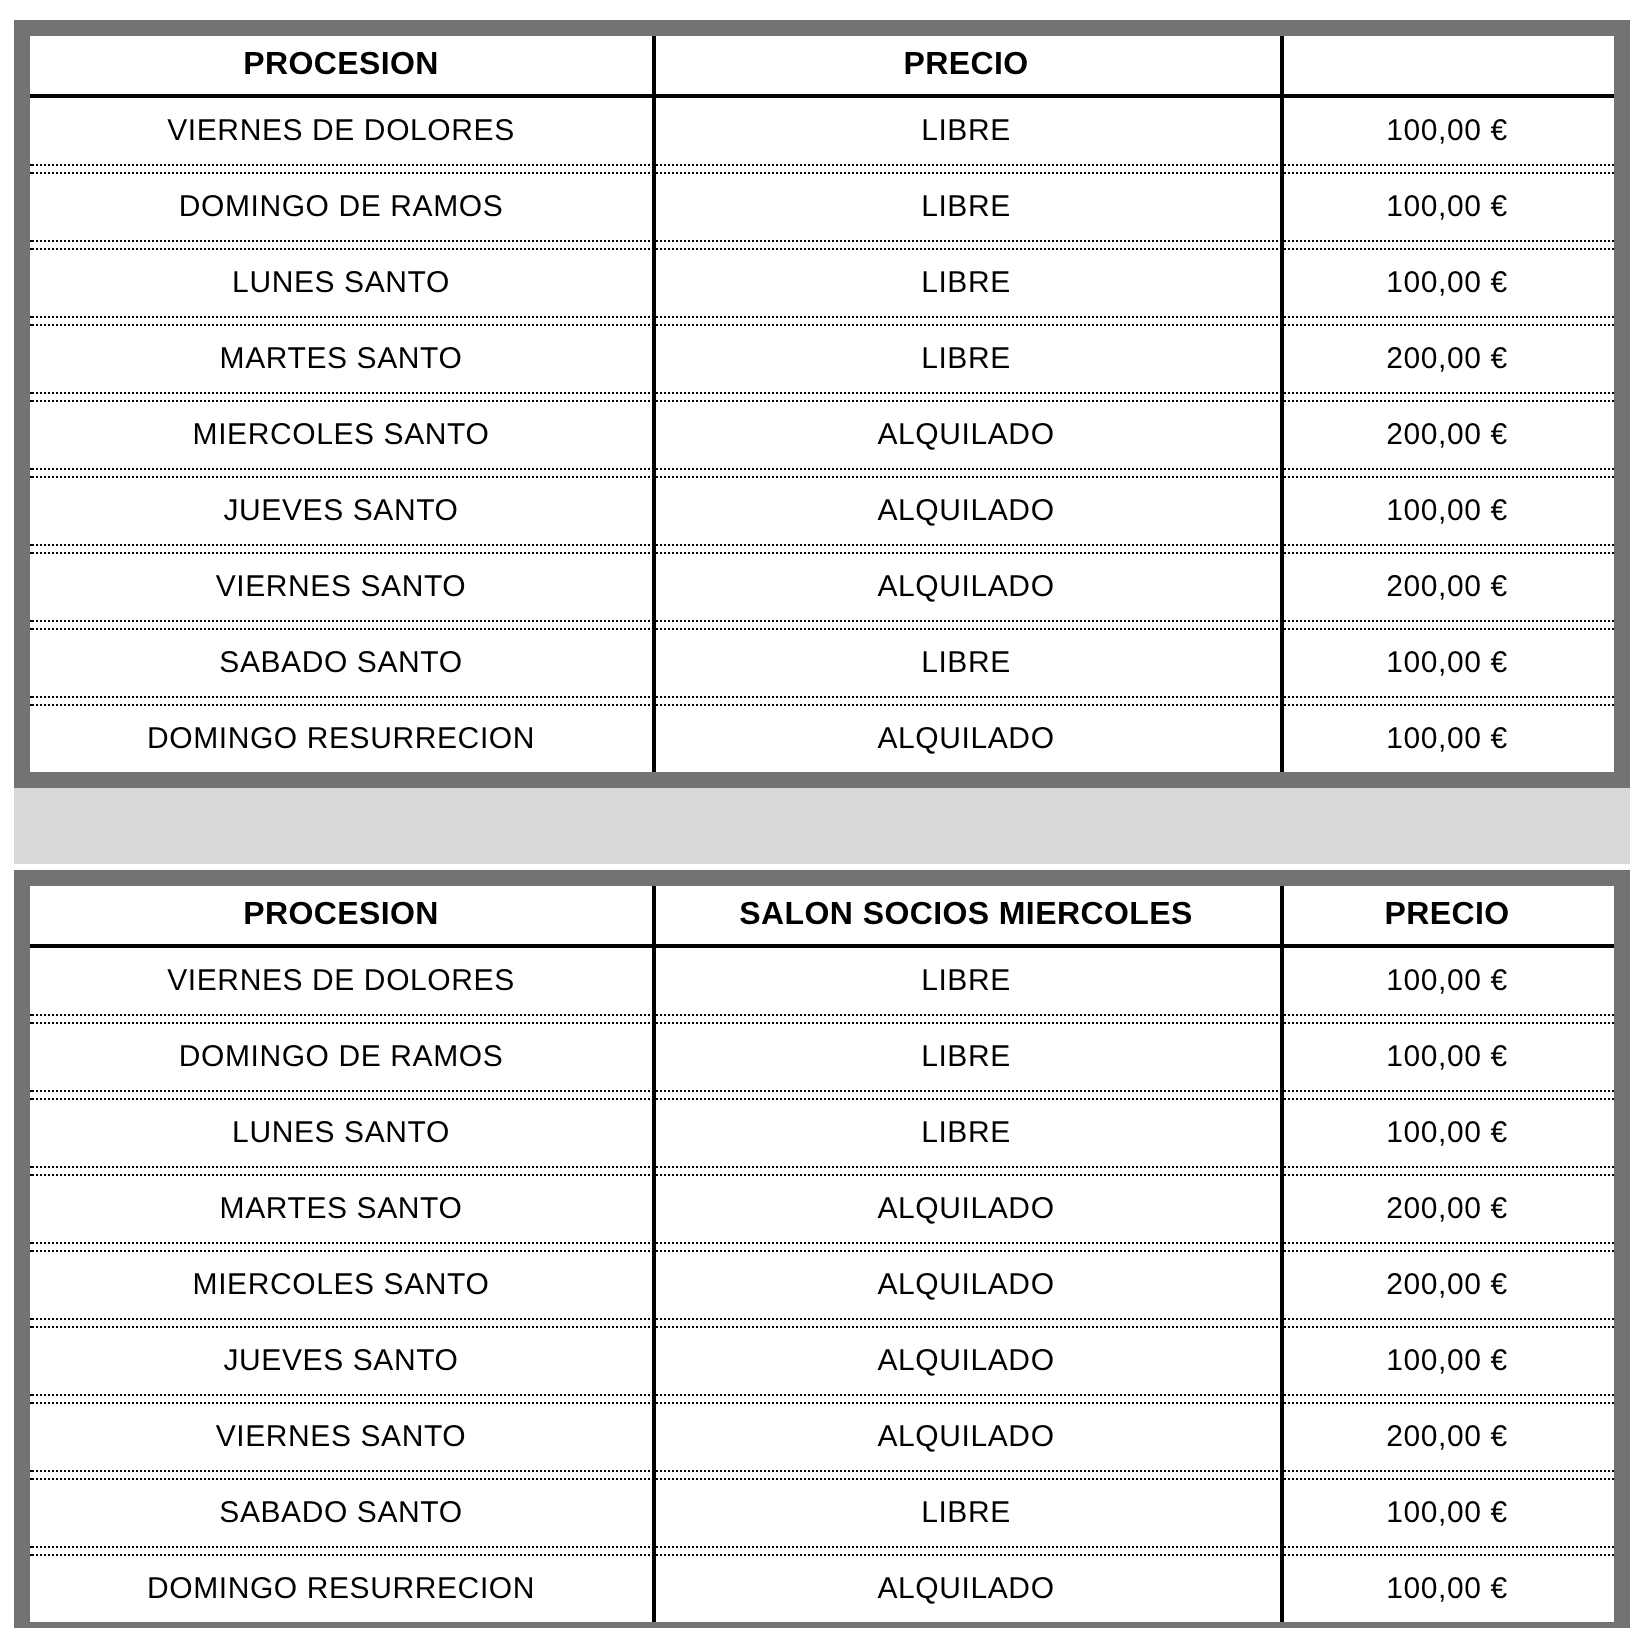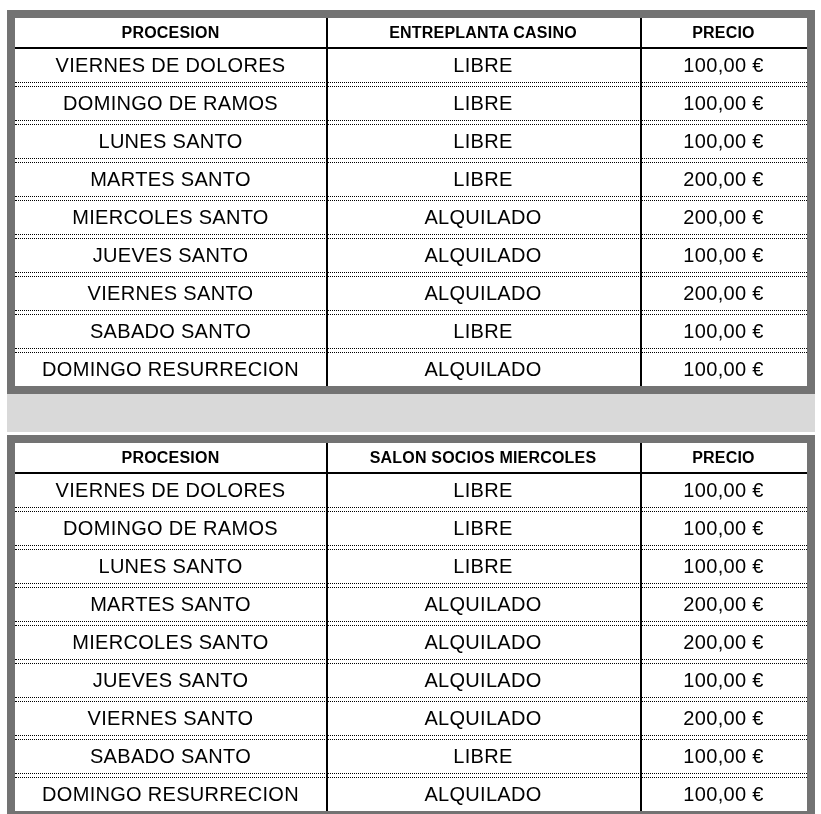--- a/index.html
+++ b/index.html
@@ -30,21 +30,21 @@
   .row.header .cell {
     font-weight: bold;
     font-size: 16px;
     letter-spacing: 0.2px;
   }
   .row.data { height: 33px; }
   .cell {
     display: flex;
     align-items: center;
     justify-content: center;
-    font-size: 20px;
+    font-size: 15px;
     letter-spacing: 0.3px;
     white-space: nowrap;
     overflow: hidden;
   }
   .rowsep {
     height: 5px;
     border-top: 1px dotted #000;
     border-bottom: 1px dotted #000;
   }
   .vline {
@@ -63,21 +63,20 @@
   }
 </style>
 </head>
 <body>
 
 <div class="canvas">
 
   <div class="tbl">
     <div class="row header">
       <div class="cell">PROCESION</div>
-      <div class="cell">ENTREPLANTA CASINO</div>
       <div class="cell">PRECIO</div>
     </div>
     <div class="tbody">
         <div class="row data">
           <div class="cell">VIERNES DE DOLORES</div>
           <div class="cell">LIBRE</div>
           <div class="cell">100,00 €</div>
         </div>
         <div class="rowsep"></div>
         <div class="row data">

